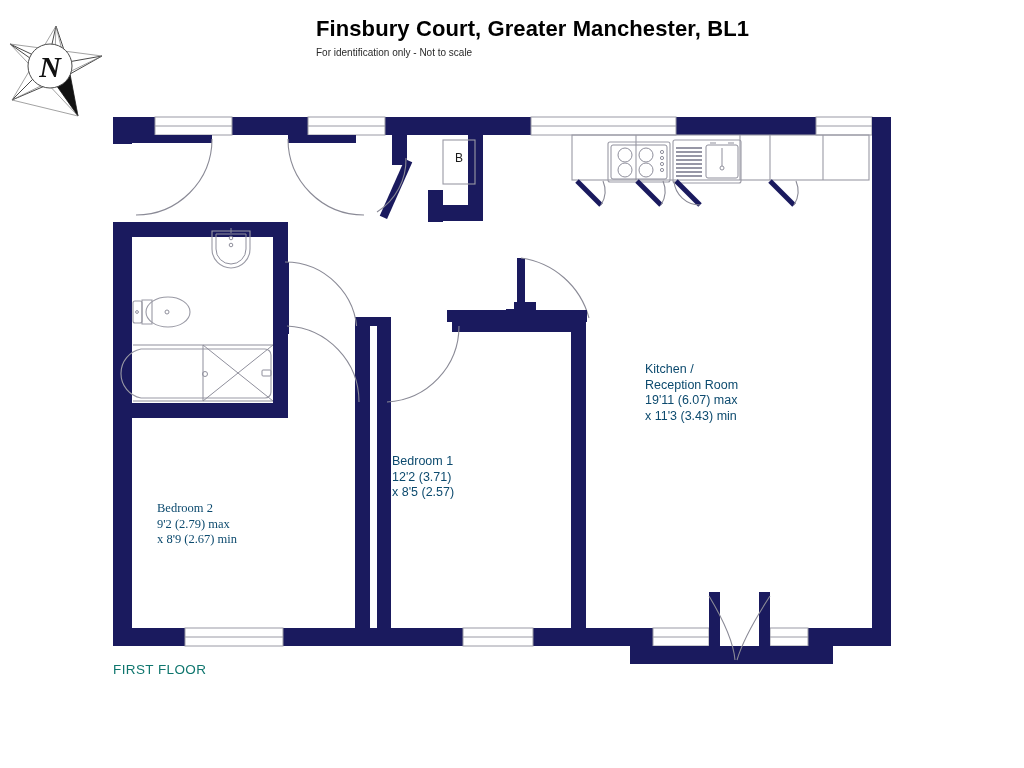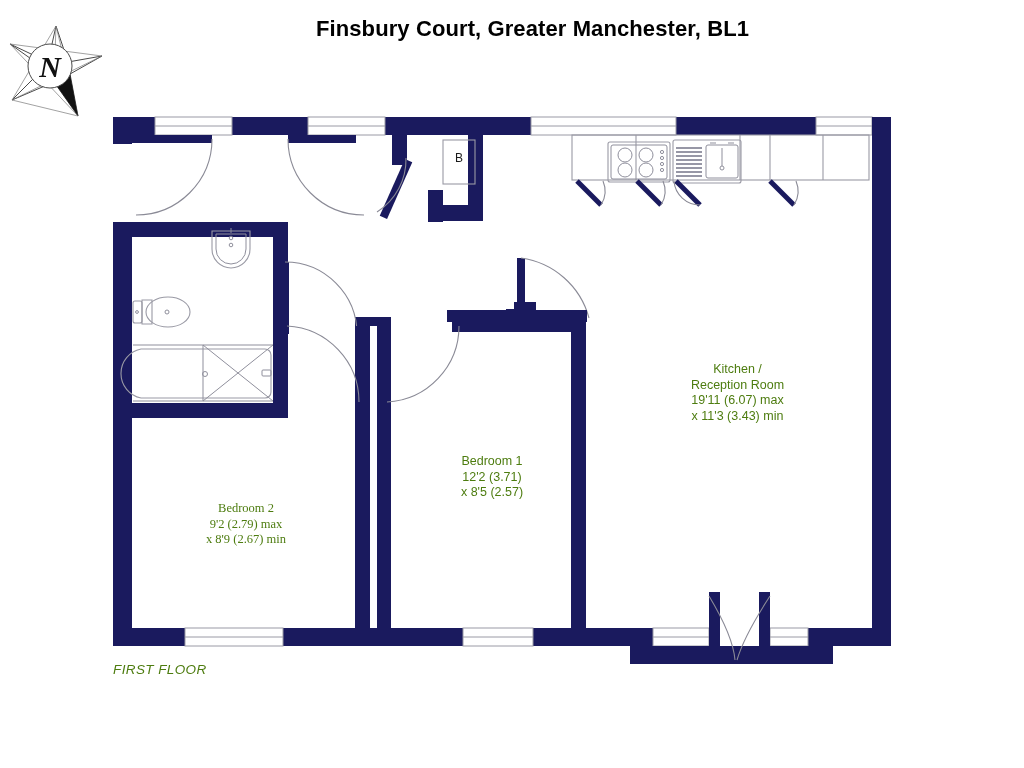--- a/index.html
+++ b/index.html
@@ -62,31 +62,29 @@
     height: 768px;
   }
 
   
   #floor-label {
     position: absolute;
     left: 113px;
     top: 662px;
     font-size: 13.5px;
     letter-spacing: 0.4px;
-    color: #4d7c0f;
-    font-style: italic;
+    color: #0f766e;
   }
 
   
   .room-label {
     position: absolute;
-    text-align: center;
     font-size: 12.5px;
     line-height: 15.5px;
-    color: #4d7c0f;
+    color: #0c4a6e;
     white-space: pre;
   }
   #label-kitchen { left: 645px; top: 362px; width: 185px; }
   #label-bed1    { left: 392px; top: 454px; width: 200px; }
   #label-bed2    { left: 157px; top: 501px; width: 178px; font-family: Liberation Serif, serif; }
 
   .boiler-text {
     position: absolute;
     font-size: 12px;
     color: #1a1a1a;
@@ -99,20 +97,21 @@
     top: 698px;
     width: 1024px;
     height: 60px;
   }
 </style>
 </head>
 <body>
 
 <div id="header">
   <div id="plan-title">Finsbury Court, Greater Manchester, BL1</div>
+  <div id="plan-disclaimer">For identification only - Not to scale</div>
 </div>
 
 <div id="compass">
   <svg width="104" height="104" viewBox="0 0 104 104">
 
     <polygon points="52,6 64,42 98,36 66,54 74,96 50,62 8,80 40,48 6,24 44,42" fill="#ffffff" stroke="#4a4a4a" stroke-width="1"></polygon>
 
     <line x1="52" y1="6" x2="50" y2="62" stroke="#7a7a7a" stroke-width="0.7"></line>
     <line x1="6" y1="24" x2="98" y2="36" stroke="#7a7a7a" stroke-width="0.7"></line>
     <line x1="8" y1="80" x2="74" y2="96" stroke="#7a7a7a" stroke-width="0.7"></line>

